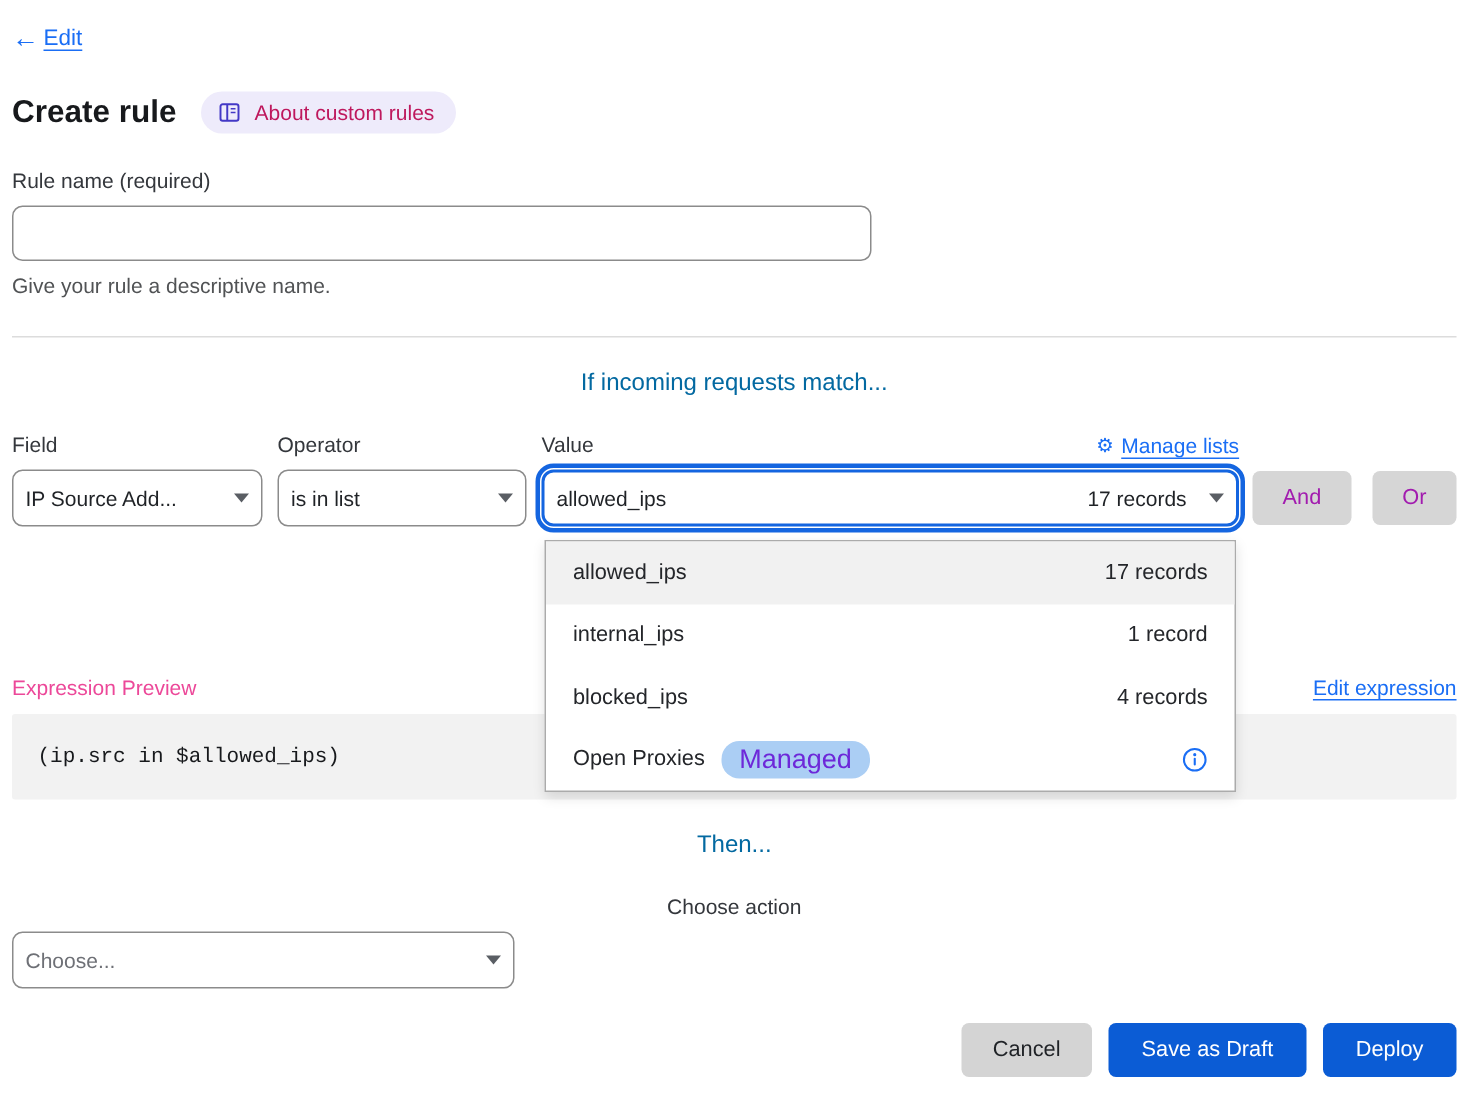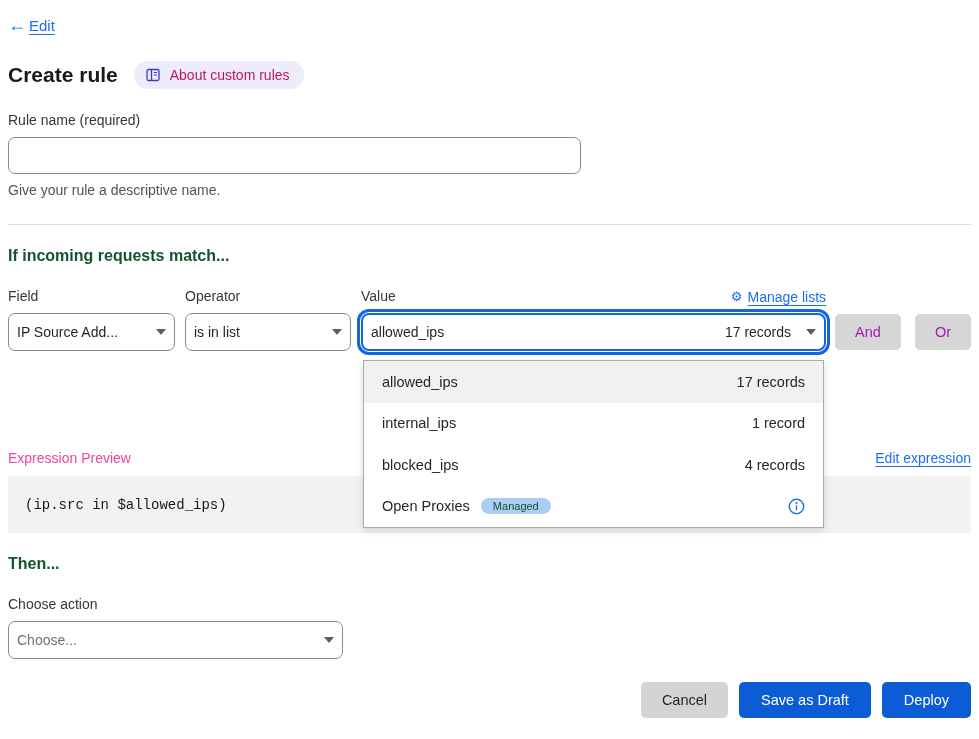--- a/index.html
+++ b/index.html
@@ -21,21 +21,21 @@
   .page-title { font-size:21px; font-weight:bold; color:#17191c; }
   .about-badge { display:inline-flex; align-items:center; gap:9px; background:#eeebfb; color:#be185d;
     font-size:14px; padding:6px 14px 6px 11px; border-radius:15px; cursor:pointer; }
 
   
   .field-label { font-size:14px; color:#34373c; line-height:15px; margin-bottom:9px; }
   .rule-name-input { display:block; width:573px; height:37px; border:1px solid #8b8b8b; border-radius:7px;
     font-size:14px; padding:0 10px; font-family:inherit; outline:none; }
   .helper { font-size:14px; color:#515355; margin-top:8px; }
   .divider { border:none; border-top:1px solid #dcdcdc; margin-top:26px; }
-  .section-heading { font-size:16px; font-weight:bold; color:#14532d; margin-top:22px; }
+  .section-heading { font-size:16px; font-weight:normal; color:#0369a1; margin-top:22px;text-align:center; }
 
   
   .cond-row { display:flex; margin-top:24px; align-items:flex-start; }
   .col-field { width:167px; margin-right:10px; }
   .col-op { width:166px; margin-right:10px; }
   .col-value { flex:1; margin-right:9px; }
   .value-label-row { display:flex; justify-content:space-between; align-items:center; margin-bottom:9px; height:15px; }
   .manage-link { display:inline-flex; align-items:center; gap:5px; }
   .gear { color:#1a6ef5; font-size:13px; line-height:1; }
   .select-box { height:38px; border:1px solid #8b8b8b; border-radius:7px; background:#fff;
@@ -50,33 +50,33 @@
   .btn-toggle { background:#d6d6d6; color:#a21caf; border:none; border-radius:5px; height:36px;
     padding:0 20px; font-size:14.5px; font-family:inherit; cursor:pointer; }
 
   
   .menu { position:absolute; top:calc(100% + 9px); left:2px; right:2px; background:#fff;
     border:1px solid #ababab; box-shadow:0 3px 8px rgba(0,0,0,.13); z-index:20; }
   .menu-item { height:41.5px; display:flex; align-items:center; justify-content:space-between;
     padding:0 18px; font-size:14.5px; color:#24262a; cursor:pointer; }
   .menu-item.highlighted { background:#f1f1f1; }
   .mi-left { display:flex; align-items:center; gap:11px; }
-  .managed-pill { background:#abcef4; color:#14532d; font-size:11px; padding:2px 12px; border-radius:12px; }
+  .managed-pill { background:#abcef4; color:#6d28d9; font-size:18px; padding:2px 12px; border-radius:12px; }
   .info-btn { display:flex; align-items:center; cursor:pointer; background:none; border:none; padding:0; }
 
   
   .expr-section { margin-top:99px; }
   .expr-header { display:flex; justify-content:space-between; align-items:center; height:15px; }
   .expr-label { font-size:14px; color:#ec4899; }
   .code-block { margin-top:11px; background:#f2f2f2; height:57px; display:flex; align-items:center;
     padding:0 17px; font-family:"Liberation Mono", monospace; font-size:14px; color:#17191c; border-radius:2px; }
 
   
   .then-heading { margin-top:22px; }
-  .choose-label { margin-top:24px; margin-bottom:0; }
+  .choose-label { margin-top:24px; margin-bottom:0;text-align:center; }
   .action-select { width:335px; margin-top:9px; color:#6e7076; }
 
   
   .footer { margin-top:23px; display:flex; justify-content:flex-end; gap:11px; }
   .btn { border:none; border-radius:5px; height:36px; font-size:14.5px; font-family:inherit; cursor:pointer; }
   .btn-gray { background:#d4d4d4; color:#1f2226; padding:0 21px; }
   .btn-blue { background:#0b5cd5; color:#ffffff; padding:0 22px; }
 </style>
 </head>
 <body>

